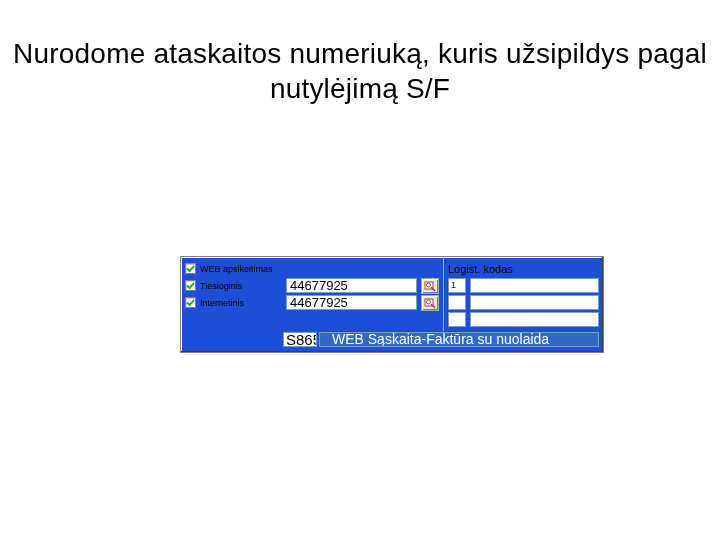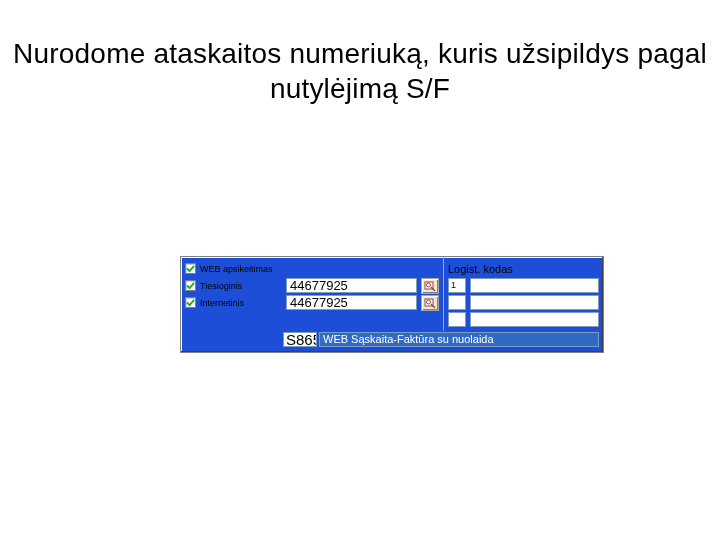--- a/index.html
+++ b/index.html
@@ -136,23 +136,23 @@
   }
   .dd-sel {
     position: absolute;
     left: 36px;
     right: 0;
     top: 1px;
     height: 15px;
     background: #316ac5;
     color: #fff;
     border: 1px solid #7f9db9;
-    font-size: 11px;
-    line-height: 13px;
-    padding: 0 3px;
+    font-size: 14px;
+    line-height: 13px;
+    padding: 0 12px;
     overflow: hidden;
     white-space: nowrap;
   }
   .num-cell {
     width: 18px;
     height: 15px;
     background: #fff;
     border: 1px solid #7f9db9;
     font-size: 9px;
     line-height: 13px;

